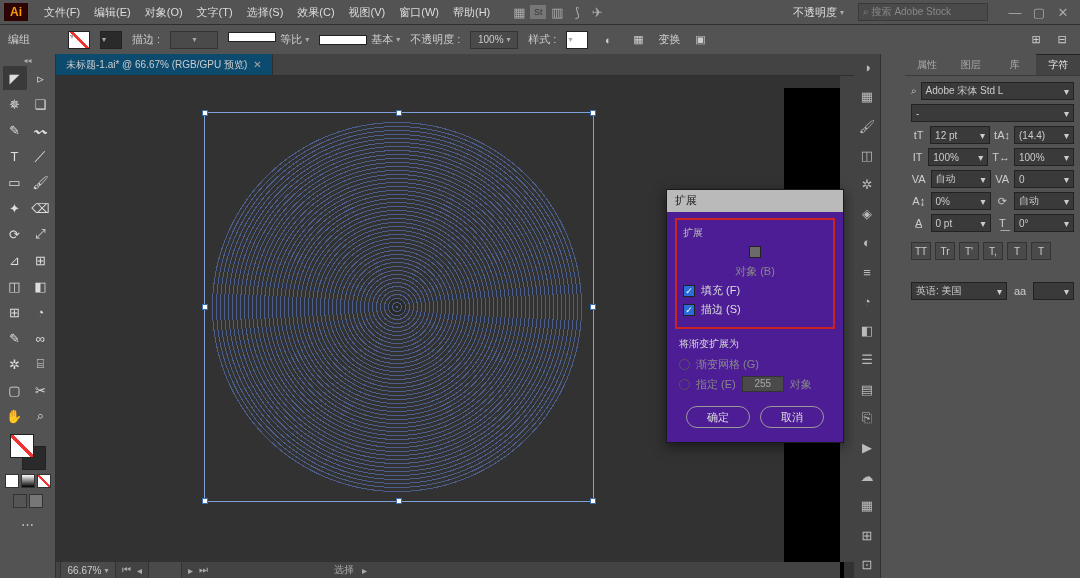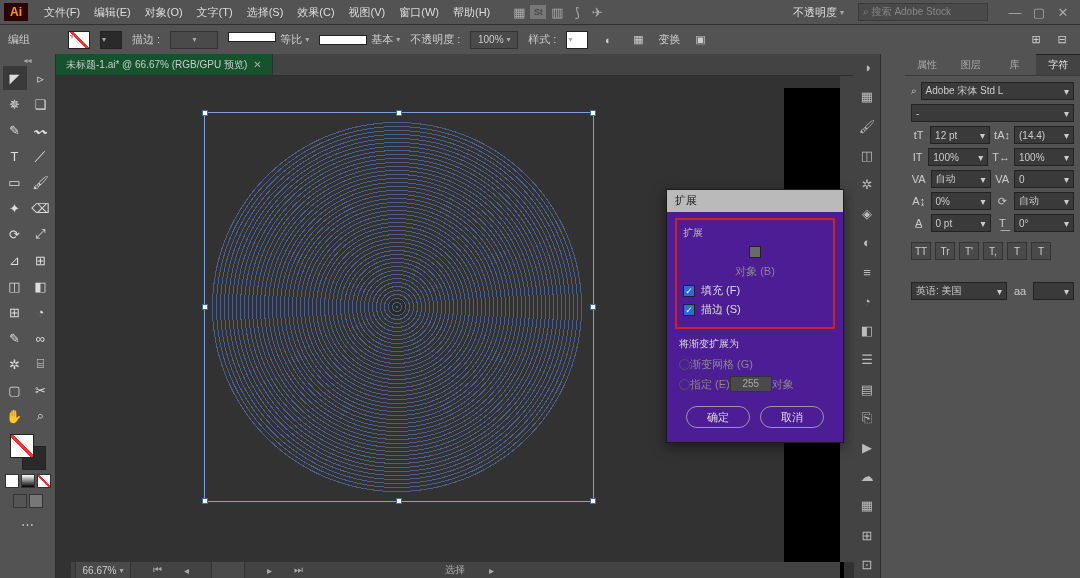--- a/index.html
+++ b/index.html
@@ -37,26 +37,26 @@
 .fs-front::after { content:""; position:absolute; inset:0; background: linear-gradient(45deg, transparent 45%, #e33 45%, #e33 55%, transparent 55%); }
 .mini-row { display:flex; gap:2px; margin-top:4px; }
 .mini { width: 14px; height: 14px; border:1px solid #333; }
 .mini.white{background:#fff}
 .mini.grad{background:linear-gradient(#fff,#000)}
 .mini.none{background:#fff; position:relative}
 .mini.none::after{content:"";position:absolute;inset:0;background:linear-gradient(45deg,transparent 44%,#e33 44%,#e33 56%,transparent 56%)}
 
 .doc-area { flex: 1; background: #323232; position: relative; overflow: hidden; }
 .doc-tabs { height: 22px; background: #434343; display:flex; align-items: stretch; border-bottom:1px solid #2f2f2f; }
-.doc-tab { padding: 3px 10px; background: #14532d; color:#ccc; font-size:10px; display:flex; align-items:center; gap:6px; border-right:1px solid #2f2f2f; }
+.doc-tab { padding: 3px 10px; background: #0c4a6e; color:#ccc; font-size:10px; display:flex; align-items:center; gap:6px; border-right:1px solid #2f2f2f; }
 .tab-close { font-size:10px; color:#aaa; }
 
 .canvas-wrap { position:absolute; top:22px; left:0; right:0; bottom:16px; display:flex; align-items:flex-start; justify-content:flex-start; }
 .scroll-v { position:absolute; right:0; top:22px; bottom:16px; width:14px; background:#434343; }
-.scroll-h { position:absolute; left:0; right:14px; bottom:0; height:16px; background:#434343; display:flex; align-items:center; gap:22px; padding:0 4px; color:#aaa; font-size:10px;margin-left:15px; }
+.scroll-h { position:absolute; left:0; right:14px; bottom:0; height:16px; background:#434343; display:flex; align-items:center; gap:6px; padding:0 4px; color:#aaa; font-size:10px; }
 .artboard-dark { position:absolute; right: 10px; top: 12px; width: 60px; height: 490px; background: #000; }
 
 .bbox { position:absolute; left: 148px; top: 36px; width: 390px; height: 390px; border: 1px solid #7da0d6; background: transparent; }
 .bbox .handle { position:absolute; width:6px; height:6px; background:#fff; border:1px solid #3b6db3; }
 .h-tl{left:-3px;top:-3px}.h-tr{right:-3px;top:-3px}.h-bl{left:-3px;bottom:-3px}.h-br{right:-3px;bottom:-3px}
 .h-tc{left:50%;top:-3px;transform:translateX(-50%)}.h-bc{left:50%;bottom:-3px;transform:translateX(-50%)}
 .h-ml{left:-3px;top:50%;transform:translateY(-50%)}.h-mr{right:-3px;top:50%;transform:translateY(-50%)}
 
 .radial { position:absolute; left: 155px; top: 45px; width: 372px; height: 372px; border-radius: 50%; background:
   repeating-radial-gradient(circle at center, #4c5e8c 0, #4c5e8c 1px, transparent 1px, transparent 4px),
@@ -82,21 +82,21 @@
 .dlg-title { height: 22px; background: #bababa; color:#222; font-size:11px; padding: 3px 8px; }
 .dlg-body { padding: 10px 12px 14px 12px; color:#ddd; font-size:11px; }
 .dlg-section { margin-bottom: 10px; }
 .dlg-section-title { color:#bbb; margin-bottom: 6px; font-size: 10px; }
 .chk-row { display:flex; align-items:center; gap: 6px; margin: 4px 0; }
 .chk { width:12px; height:12px; border:1px solid #222; display:inline-flex; align-items:center; justify-content:center; font-size:9px; }
 .chk.checked { background:#2b6dd8; color:#fff; }
 .chk.disabled { background:#6a6a6a; color:#888; }
 .chk-row.disabled { color:#888;flex-direction:column; }
 .highlight-box { border: 2px solid #c22; padding: 6px; margin: -4px -4px 8px -4px; }
-.radio-row { display:flex; align-items:center; gap:0; margin:4px 0; color:#888; }
+.radio-row { display:flex; align-items:center; gap:6px; margin:4px 0; color:#888; }
 .radio { width:11px; height:11px; border-radius:50%; border:1px solid #555; }
 .dlg-input { width:42px; height:16px; background:#4a4a4a; border:1px solid #333; font-size:10px; color:#aaa; text-align:center; display:inline-block; padding-top:1px; }
 .dlg-btns { display:flex; gap:10px; margin-top: 14px; justify-content: center; }
 .dlg-btn { width: 64px; height: 22px; border-radius: 11px; border:1px solid #999; color:#ddd; background: transparent; font-size:11px; display:flex; align-items:center; justify-content:center; cursor:pointer; }
 </style>
 </head>
 <body>
 
 <div class="menubar">
   <div class="ai-logo">Ai</div>

